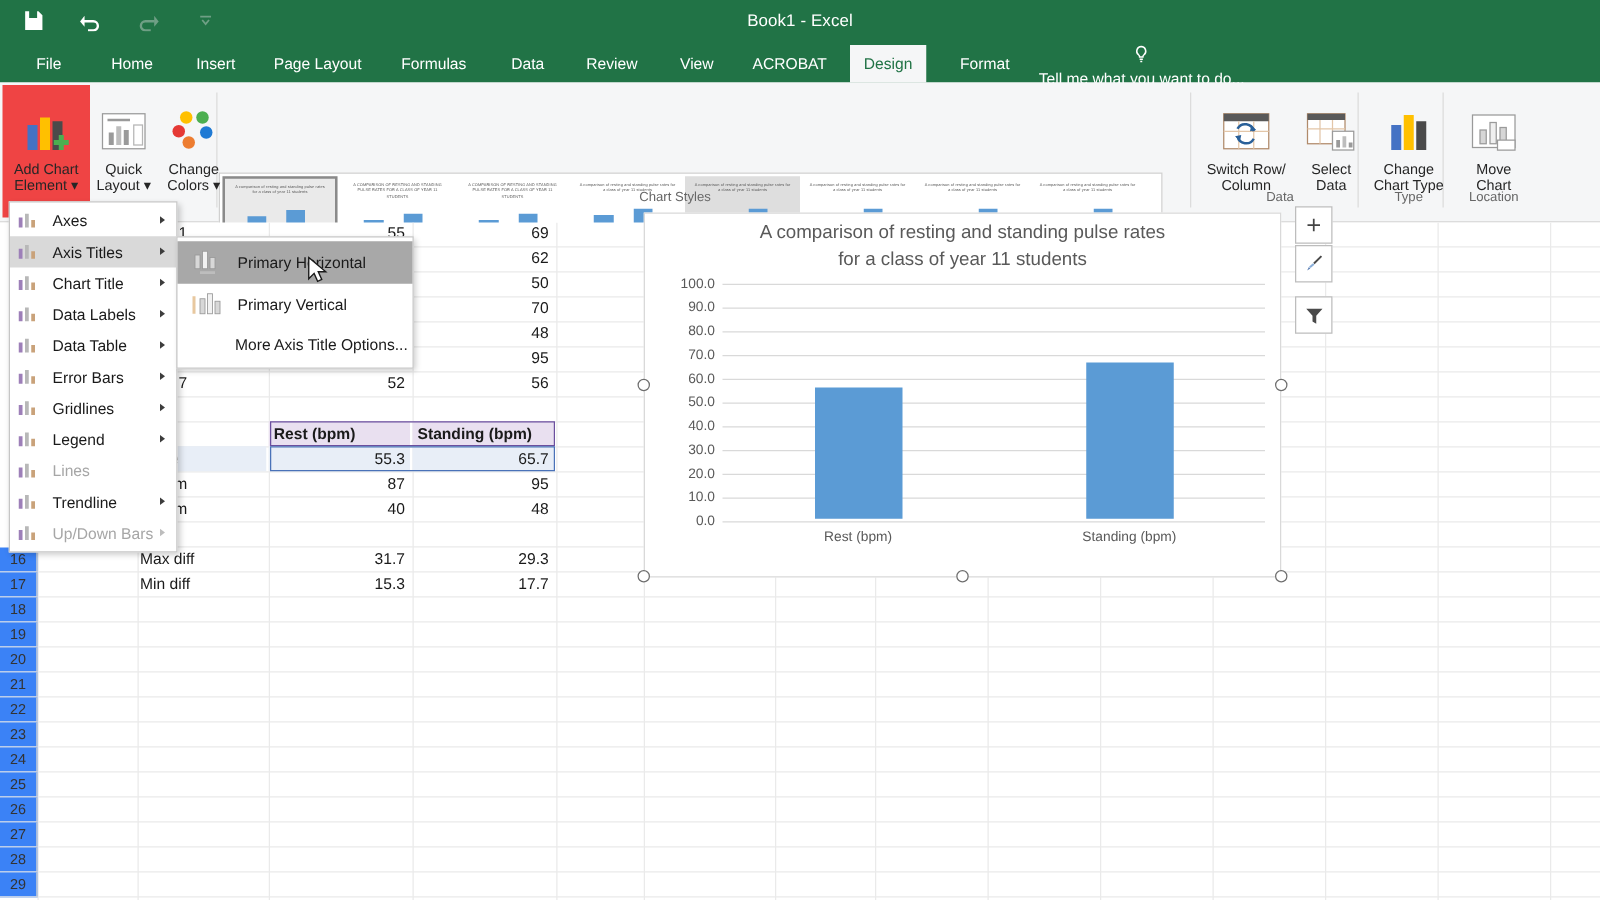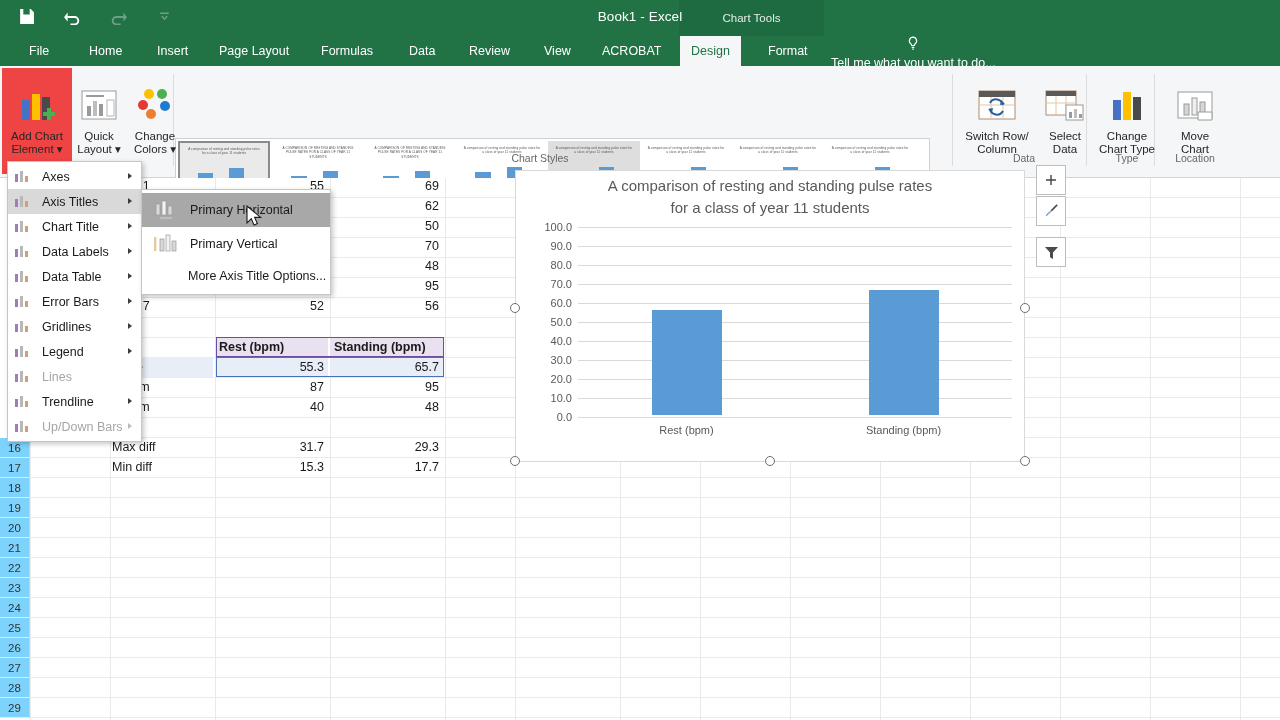--- a/index.html
+++ b/index.html
@@ -123,21 +123,21 @@
   .smi .micon { width: 34px; height: 24px; margin-right: 6px; display: flex; align-items: center; justify-content: center; }
   .smi.plain { padding-left: 46px; height: 30px; }
 
   
   .cursor { position: absolute; left: 246px; top: 205px; z-index: 60; }
 
   
   .sheet { position: absolute; left: 0; top: 178px; width: 1280px; height: 542px; background: #ffffff; overflow: hidden; }
   .rowhead {
     position: absolute; left: 0; width: 30px; height: 20px;
-    background: #7dd3fc; border-right: 1px solid #d0d0d0; border-bottom: 1px solid #e6e6e6;
+    background: #3b82f6; border-right: 1px solid #d0d0d0; border-bottom: 1px solid #e6e6e6;
     font-size: 11.5px; color: #333; display: flex; align-items: center; justify-content: center;
   }
   .gline-h { position: absolute; left: 30px; right: 0; height: 1px; background: #eaeaea; }
   .gline-v { position: absolute; top: 0; bottom: 0; width: 1px; background: #eaeaea; }
   .cell {
     position: absolute; height: 20px; font-size: 12.5px; color: #1a1a1a;
     display: flex; align-items: center; padding: 0 4px;
   }
   .cell.r { justify-content: flex-end; }
   .cell.b { font-weight: bold; }
@@ -199,21 +199,20 @@
             <path fill="none" stroke="currentColor" stroke-width="1.8" d="M14 8.5H7a3.5 3.5 0 000 7h4"></path>
             <path fill="currentColor" d="M13.6 4.3L17 8.6l-3.4 4.1z"></path>
           </svg>
       </div>
       <div class="qicon dim">
         <svg width="13" height="13" viewBox="0 0 12 12">
             <path fill="none" stroke="currentColor" stroke-width="1.3" d="M2 3h8M3.5 5.5L6 8.5l2.5-3"></path>
           </svg>
       </div>
     </div>
-    <div class="chart-tools-label">Chart Tools</div>
     <div class="doc-title">Book1 - Excel</div>
   </div>
 
   <div class="tabbar" id="tabbar">
       <div class="tab" style="left: 18px;">File</div>
       <div class="tab" style="left: 78px;">Home</div>
       <div class="tab" style="left: 146px;">Insert</div>
       <div class="tab" style="left: 208px;">Page Layout</div>
       <div class="tab" style="left: 310px;">Formulas</div>
       <div class="tab" style="left: 398px;">Data</div>

